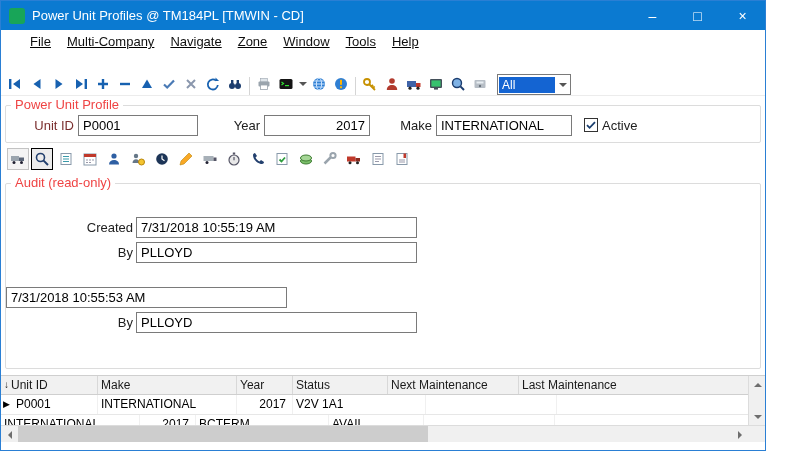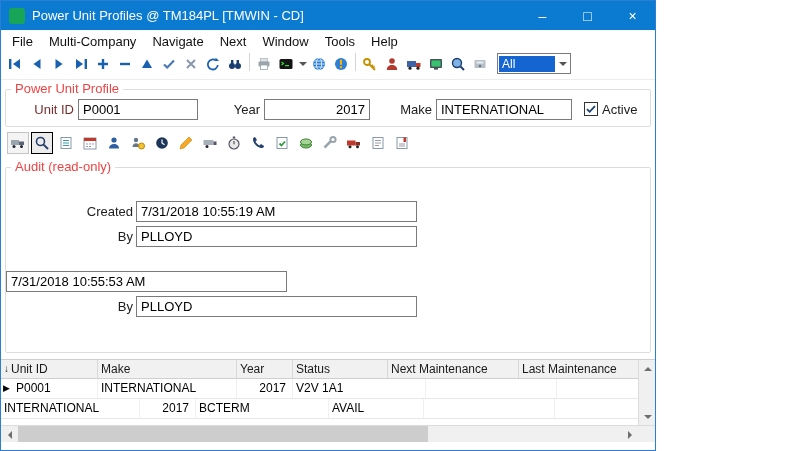--- a/index.html
+++ b/index.html
@@ -1,27 +1,27 @@
 <!DOCTYPE html>
 <html><head>
 <meta charset="utf-8">
 <style>
   html,body{margin:0;padding:0;}
   *{box-sizing:border-box;}
-  .window{width:656px;height:451px;border:1px solid #2a7fd4;background:#fff;display:flex;flex-direction:column;font-family:"Liberation Sans",sans-serif;overflow:hidden;}
+  .window{width:766px;height:451px;border:1px solid #2a7fd4;background:#fff;display:flex;flex-direction:column;font-family:"Liberation Sans",sans-serif;overflow:hidden;}
   
   .titlebar{height:29px;background:#0b7ad1;display:flex;align-items:center;flex:none;}
   .app-icon{width:16px;height:16px;margin:0 7px 0 8px;background:#18a558;border-radius:3px;flex:none;}
   .title-text{color:#fff;font-size:13px;flex:1;white-space:nowrap;overflow:hidden;}
   .winbtn{width:45px;height:29px;color:#fff;font-size:14px;display:flex;align-items:center;justify-content:center;flex:none;}
   
-  .menubar{height:23px;display:flex;align-items:center;padding-left:3px;flex:none;background:#fff;}
+  .menubar{height:23px;display:flex;align-items:center;padding-left:21px;flex:none;background:#fff;text-decoration:underline;}
   .menu-item{font-size:13px;color:#101010;padding:2px 8px;}
   
-  .toolbar{height:27px;display:flex;align-items:flex-start;padding:0 3px;flex:none;border-bottom:1px solid #ececec;}
+  .toolbar{height:27px;display:flex;align-items:flex-end;padding:0 3px;flex:none;border-bottom:1px solid #ececec;margin-top:16px;}
   .tbtn{width:22px;height:22px;display:flex;align-items:center;justify-content:center;flex:none;}
   .tsep{width:1px;height:18px;background:#d5d5d5;margin:0 3px;flex:none;}
   .dd-arrow{width:11px;height:22px;display:flex;align-items:center;justify-content:center;flex:none;}
   .combo{width:74px;height:21px;border:1px solid #7a7a7a;display:flex;align-items:center;margin-left:6px;background:#fff;flex:none;}
   .combo-val{flex:1;margin:1px 0 1px 1px;padding:1px 3px;font-size:12px;background:#1464d2;color:#fff;}
   .combo-btn{width:15px;height:100%;display:flex;align-items:center;justify-content:center;}
   .tri-down{width:0;height:0;border:4px solid transparent;border-top-color:#555;margin-top:4px;}
   
   .content{flex:1;display:flex;flex-direction:column;padding:0 4px 8px;min-height:0;}
   .groupbox{position:relative;border:1px solid #dcdcdc;border-radius:2px;background:#fff;}
@@ -78,21 +78,21 @@
     <div class="title-text">Power Unit Profiles @ TM184PL [TMWIN - CD]</div>
     <div class="winbtn">–</div>
     <div class="winbtn">□</div>
     <div class="winbtn">×</div>
   </div>
 
   <div class="menubar">
     <span class="menu-item">File</span>
     <span class="menu-item">Multi-Company</span>
     <span class="menu-item">Navigate</span>
-    <span class="menu-item">Next</span>
+    <span class="menu-item">Zone</span>
     <span class="menu-item">Window</span>
     <span class="menu-item">Tools</span>
     <span class="menu-item">Help</span>
   </div>
 
   <div class="toolbar">
     <span class="tbtn">
         <svg width="16" height="16" viewBox="0 0 16 16">
           <rect x="2" y="3" width="2.4" height="10" fill="#1761b0"></rect>
           <path d="M13 3L6 8l7 5z" fill="#1761b0"></path>

